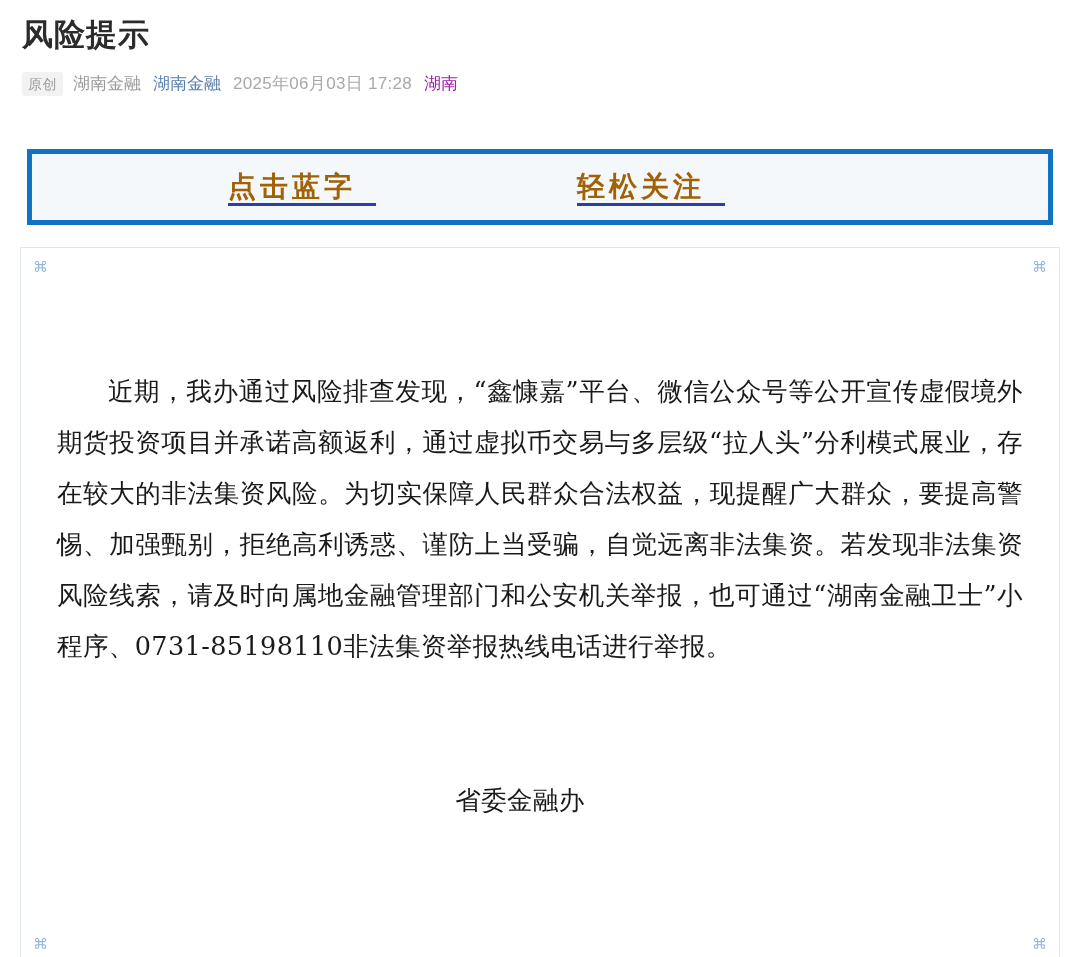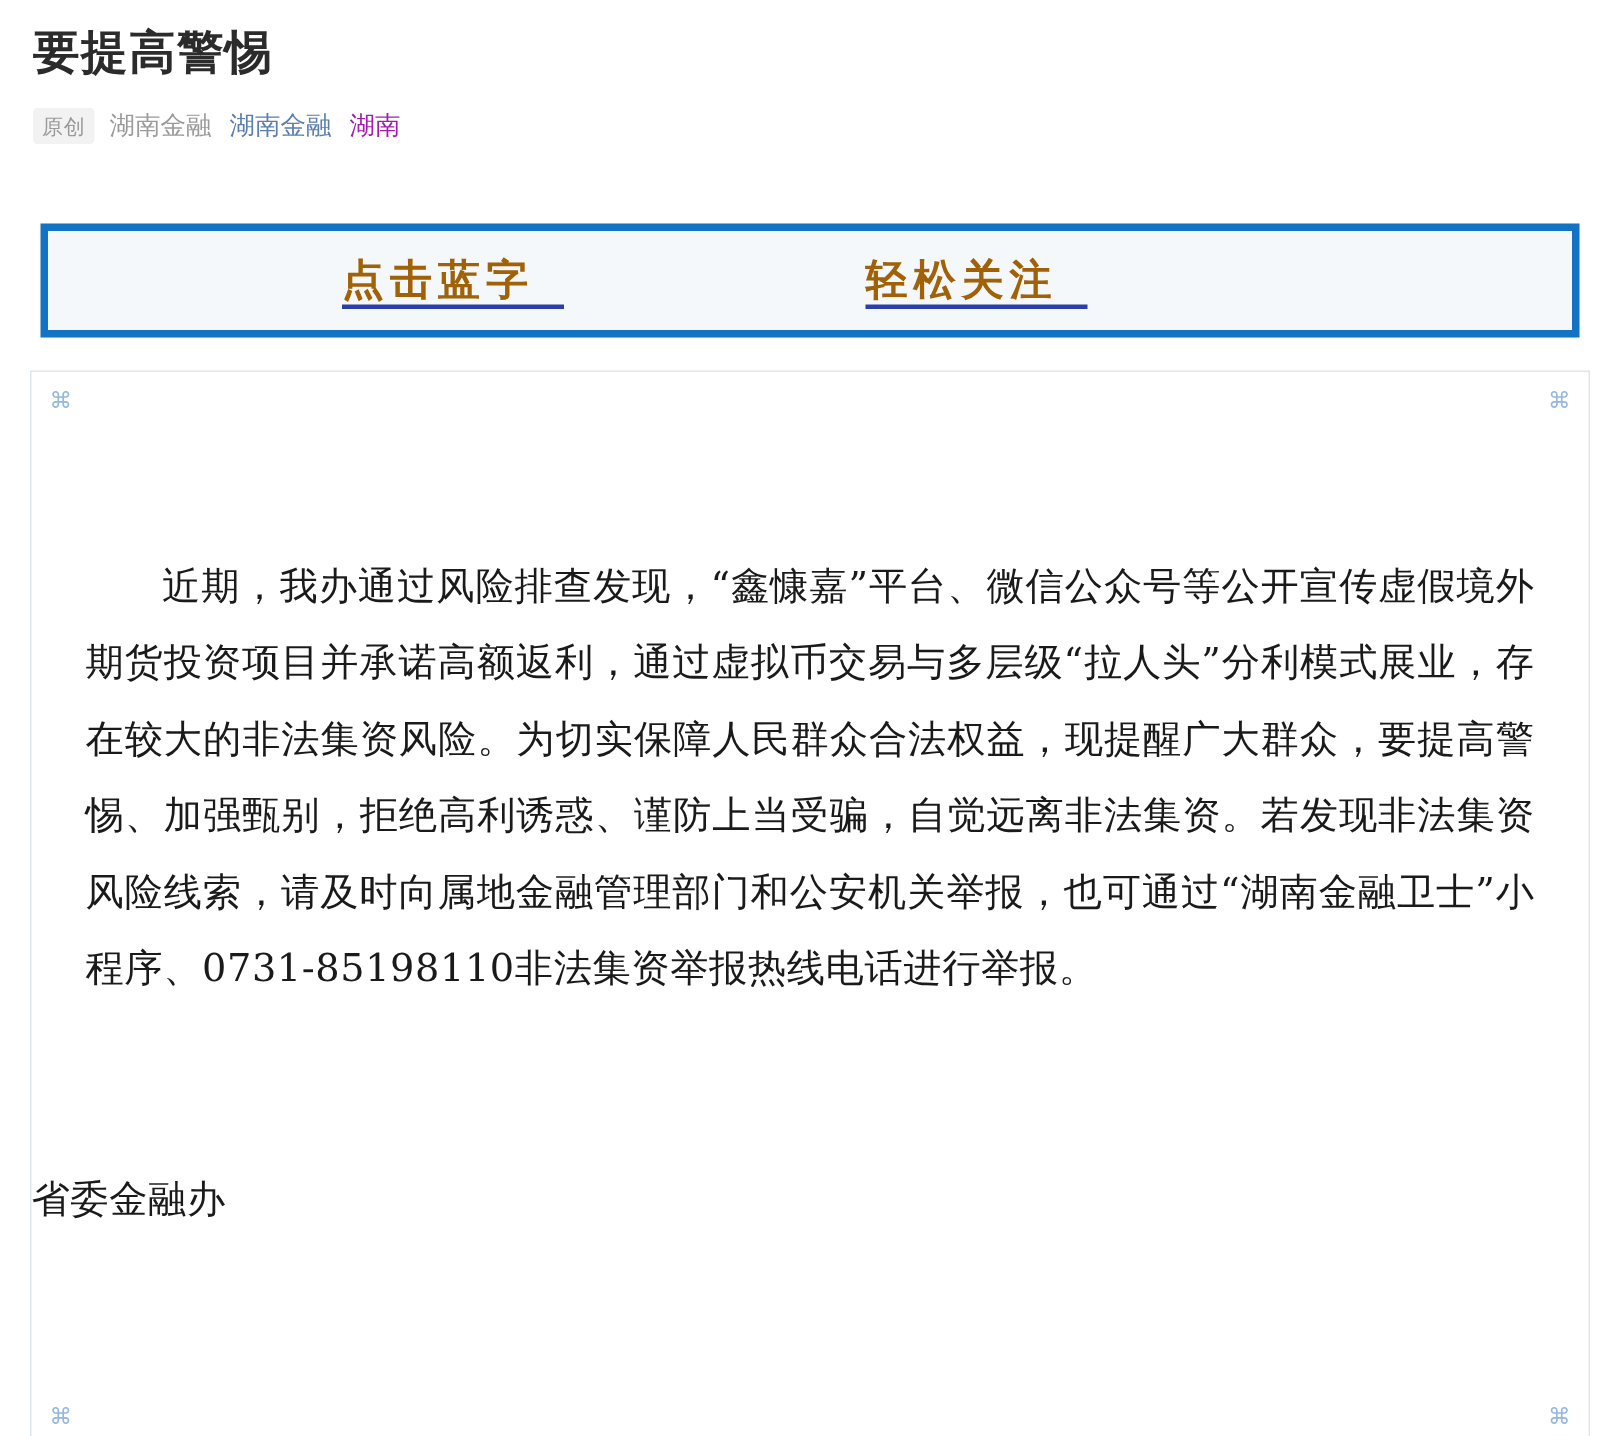--- a/index.html
+++ b/index.html
@@ -134,40 +134,41 @@
     padding: 92px 36px 0 36px;
     text-align: justify;
     text-indent: 2em;
     letter-spacing: 0.4px;
   }
   .signature {
     font-family: "DejaVu Serif", "Liberation Serif", serif;
     font-size: 25.5px;
     line-height: 51px;
     color: #1a1a1a;
-    text-align: left;
+    text-align: center;
     padding: 78px 40px 0 0;
     letter-spacing: 0.4px;
   }
   .signature .sig-date {
     display: block;
     padding-top: 2px;
   }
 </style>
 </head>
 <body>
 
 <div class="page">
 
-  <h1 class="article-title">要提高警惕</h1>
+  <h1 class="article-title">风险提示</h1>
 
   <div class="meta-row">
     <span class="meta-badge">原创</span>
     <span class="meta-account">湖南金融</span>
     <span class="meta-link">湖南金融</span>
+    <span class="meta-date">2025年06月03日 17:28</span>
     <span class="meta-location">湖南</span>
   </div>
 
   <div class="banner">
     <div class="banner-inner">
       <span class="banner-text left">点击蓝字</span>
       <span class="banner-underline left"></span>
       <span class="banner-text right">轻松关注</span>
       <span class="banner-underline right"></span>
     </div>

